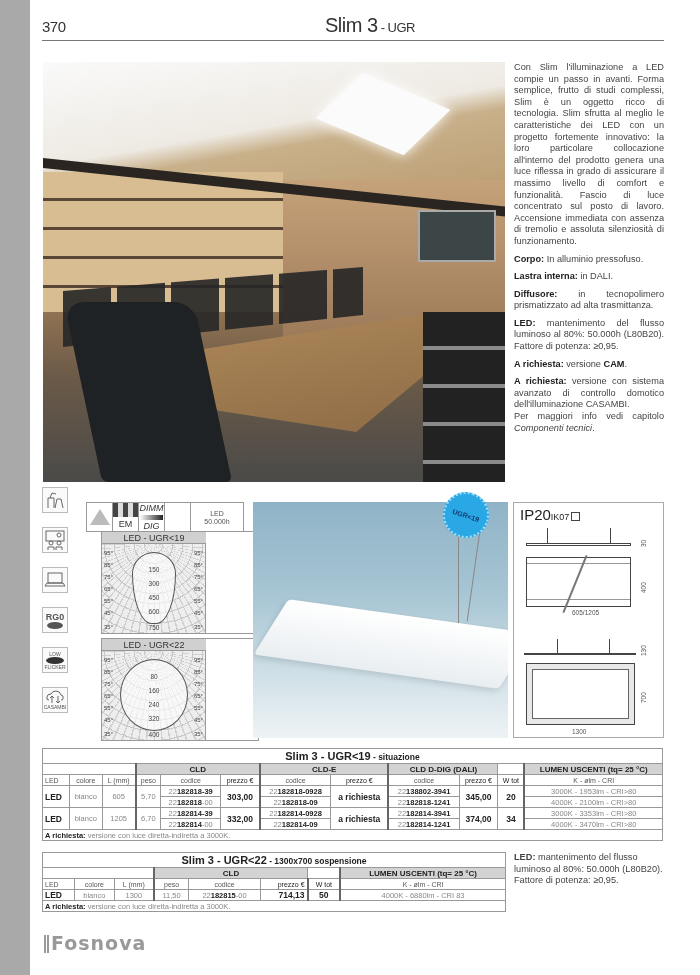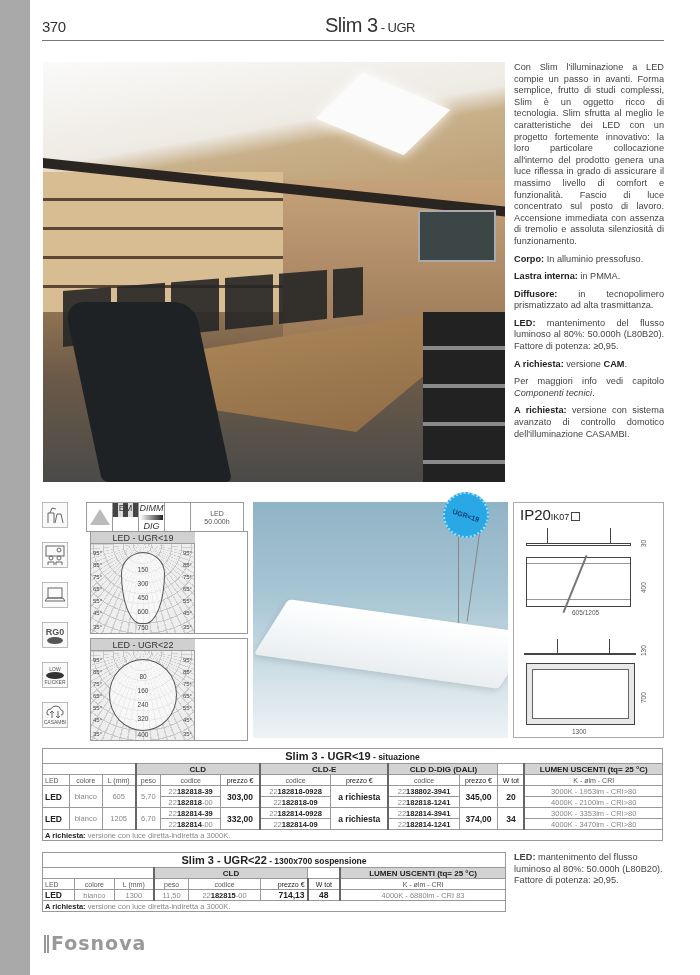--- a/index.html
+++ b/index.html
@@ -23,34 +23,34 @@
   .photo .table { position: absolute; left: 90px; top: 250px; width: 360px; height: 120px; background: linear-gradient(170deg, #b08a5c, #8c6a44); clip-path: polygon(0 40%, 85% 0, 100% 5%, 62% 100%, 8% 75%); }
   .photo .chairs { position: absolute; left: 20px; top: 205px; width: 300px; height: 80px;
     background: repeating-linear-gradient(90deg, #262626 0 48px, transparent 48px 54px); opacity: 0.9; clip-path: polygon(0 30%, 100% 0, 100% 60%, 0 100%); }
   .photo .front-chair { position: absolute; left: 40px; top: 240px; width: 130px; height: 180px; background: #1f2224; border-radius: 20px 20px 6px 6px; transform: skewX(12deg); }
   .photo .right-chairs { position: absolute; left: 380px; top: 250px; width: 82px; height: 170px; background: repeating-linear-gradient(180deg, #222 0 34px, #8a8a8a 34px 38px); }
 
   .description { position: absolute; left: 514px; top: 62px; width: 150px; font-size: 9.2px; line-height: 11.6px; color: #444; text-align: justify; }
   .description p { margin-bottom: 6px; }
   .description b { color: #222; }
 
-  .icons-col { position: absolute; left: 42px; top: 502px; width: 28px; }
+  .icons-col { position: absolute; left: 42px; top: 487px; width: 28px; }
   .icon-box { width: 26px; height: 26px; border: 1px solid #bbb; margin-bottom: 14px; display: flex; align-items: center; justify-content: center; font-size: 8px; color: #555; background: #fafafa; }
 
   .photo-panel { position: absolute; left: 86px; top: 502px; width: 158px; height: 236px; }
   .pb-top { position: absolute; left: 0; top: 0; width: 158px; height: 30px; border: 1px solid #999; display: flex; }
   .pb-top .tri { width: 26px; border-right: 1px solid #999; display: flex; align-items: flex-end; justify-content: center; }
   .pb-top .tri span { width: 0; height: 0; border-left: 10px solid transparent; border-right: 10px solid transparent; border-bottom: 16px solid #bbb; margin-bottom: 6px; }
-  .pb-top .em { width: 26px; border-right: 1px solid #999; font-size: 9px; text-align: center; background: linear-gradient(90deg, #444 0 20%, #ddd 20% 40%, #444 40% 60%, #ddd 60% 80%, #444 80%) top / 100% 14px no-repeat; }
+  .pb-top .em { width: 26px; border-right: 1px solid #999; font-size: 9px; text-align: center; padding-top: 16px; background: linear-gradient(90deg, #444 0 20%, #ddd 20% 40%, #444 40% 60%, #ddd 60% 80%, #444 80%) top / 100% 14px no-repeat; }
   .pb-top .dim { width: 26px; border-right: 1px solid #999; font-size: 9px; text-align: center; line-height: 11px; font-style: italic; }
   .pb-top .dim .bar { height: 5px; background: linear-gradient(90deg, #fff, #222); margin: 1px 1px; }
   .pb-top .blank { width: 26px; border-right: 1px solid #999; }
   .pb-top .ledtxt { flex: 1; font-size: 7px; text-align: center; padding-top: 7px; line-height: 8px; color: #555; }
 
-  .polar { position: absolute; left: 4px; width: 158px; height: 103px; border: 1px solid #999; }
+  .polar { position: absolute; left: 15px; width: 158px; height: 103px; border: 1px solid #999; }
   .polar .ptitle { height: 12px; width: 104px; background: #d0d0d0; font-size: 9px; text-align: center; line-height: 12px; color: #333; border-bottom: 1px solid #999; }
   .polar .grid { position: absolute; left: 0; top: 12px; width: 104px; height: 89px; border-right: 1px solid #999; background:
       repeating-radial-gradient(circle at 50% 0%, transparent 0 9px, #c8c8c8 9px 10px),
       repeating-conic-gradient(from 90deg at 50% 0%, transparent 0 4deg, #d0d0d0 4deg 5deg),
       #eeeeee; overflow: hidden; }
   .polar .curve1 { position: absolute; left: 30px; top: 8px; width: 44px; height: 72px; border: 1px solid #555; border-radius: 50% 50% 45% 45% / 30% 30% 70% 70%; background: rgba(255,255,255,0.6); }
   .polar .curve2 { position: absolute; left: 18px; top: 8px; width: 68px; height: 72px; border: 1px solid #555; border-radius: 50%; background: rgba(255,255,255,0.6); }
   .polar .val { position: absolute; font-size: 6.5px; color: #444; width: 104px; text-align: center; left: 0; }
   .polar .ang { position: absolute; font-size: 6px; color: #444; }
 
@@ -105,26 +105,26 @@
   <div class="tv"></div>
   <div class="chairs"></div>
   <div class="table"></div>
   <div class="right-chairs"></div>
   <div class="front-chair"></div>
 </div>
 
 <div class="description">
   <p>Con Slim l'illuminazione a LED compie un passo in avanti. Forma semplice, frutto di studi complessi, Slim è un oggetto ricco di tecnologia. Slim sfrutta al meglio le caratteristiche dei LED con un progetto fortemente innovativo: la loro particolare collocazione all'interno del prodotto genera una luce riflessa in grado di assicurare il massimo livello di comfort e funzionalità. Fascio di luce concentrato sul posto di lavoro. Accensione immediata con assenza di tremolio e assoluta silenziosità di funzionamento.</p>
   <p><b>Corpo:</b><span> In alluminio pressofuso.</span></p>
-  <p><b>Lastra interna:</b><span> in PMMA.</span></p>
+  <p><b>Lastra interna:</b><span> in DALI.</span></p>
   <p><b>Diffusore:</b><span> in tecnopolimero prismatizzato ad alta trasmittanza.</span></p>
   <p><b>LED:</b><span> mantenimento del flusso luminoso al 80%: 50.000h (L80B20). Fattore di potenza: ≥0,95.</span></p>
   <p><b>A richiesta:</b><span> versione </span><b>CAM</b><span>.</span></p>
+  <p style="margin-bottom:0"><b>A richiesta:</b><span> versione con sistema avanzato di controllo domotico dell'illuminazione CASAMBI.</span></p>
   <p><span>Per maggiori info vedi capitolo </span><i>Componenti tecnici</i><span>.</span></p>
-  <p style="margin-bottom:0"><b>A richiesta:</b><span> versione con sistema avanzato di controllo domotico dell'illuminazione CASAMBI.</span></p>
 </div>
 
 <div class="icons-col">
   <div class="icon-box">
     <svg width="20" height="20" viewBox="0 0 20 20">
         <path d="M3 18 V8 H9 V18 M10 18 L12 9 L16 9 L18 18 M5 8 L7 3 L11 4" fill="none" stroke="#666" stroke-width="1"></path>
       </svg>
   </div>
   <div class="icon-box">
     <svg width="22" height="22" viewBox="0 0 22 22">
@@ -352,21 +352,21 @@
     <td class="thick-l" style="color:#222">W tot</td>
     <td class="thick-l">K - ølm - CRI</td>
   </tr>
   <tr>
     <td class="bold" style="text-align:left">LED</td>
     <td class="light">bianco</td>
     <td class="light">1300</td>
     <td class="light thick-l">11,50</td>
     <td class="code light"><span>22</span><b>182815</b><span>-00</span></td>
     <td class="bold" style="text-align:right">714,13</td>
-    <td class="bold thick-l">48</td>
+    <td class="bold thick-l">50</td>
     <td class="light thick-l">4000K - 6880lm - CRI 83</td>
   </tr>
   <tr>
     <td colspan="8" class="note"><b>A richiesta:</b><span> versione con luce diretta-indiretta a 3000K.</span></td>
   </tr>
 </tbody>
   </table>
 
 <div class="led-note"><b>LED:</b><span> mantenimento del flusso luminoso al 80%: 50.000h (L80B20). Fattore di potenza: ≥0,95.</span></div>
 

